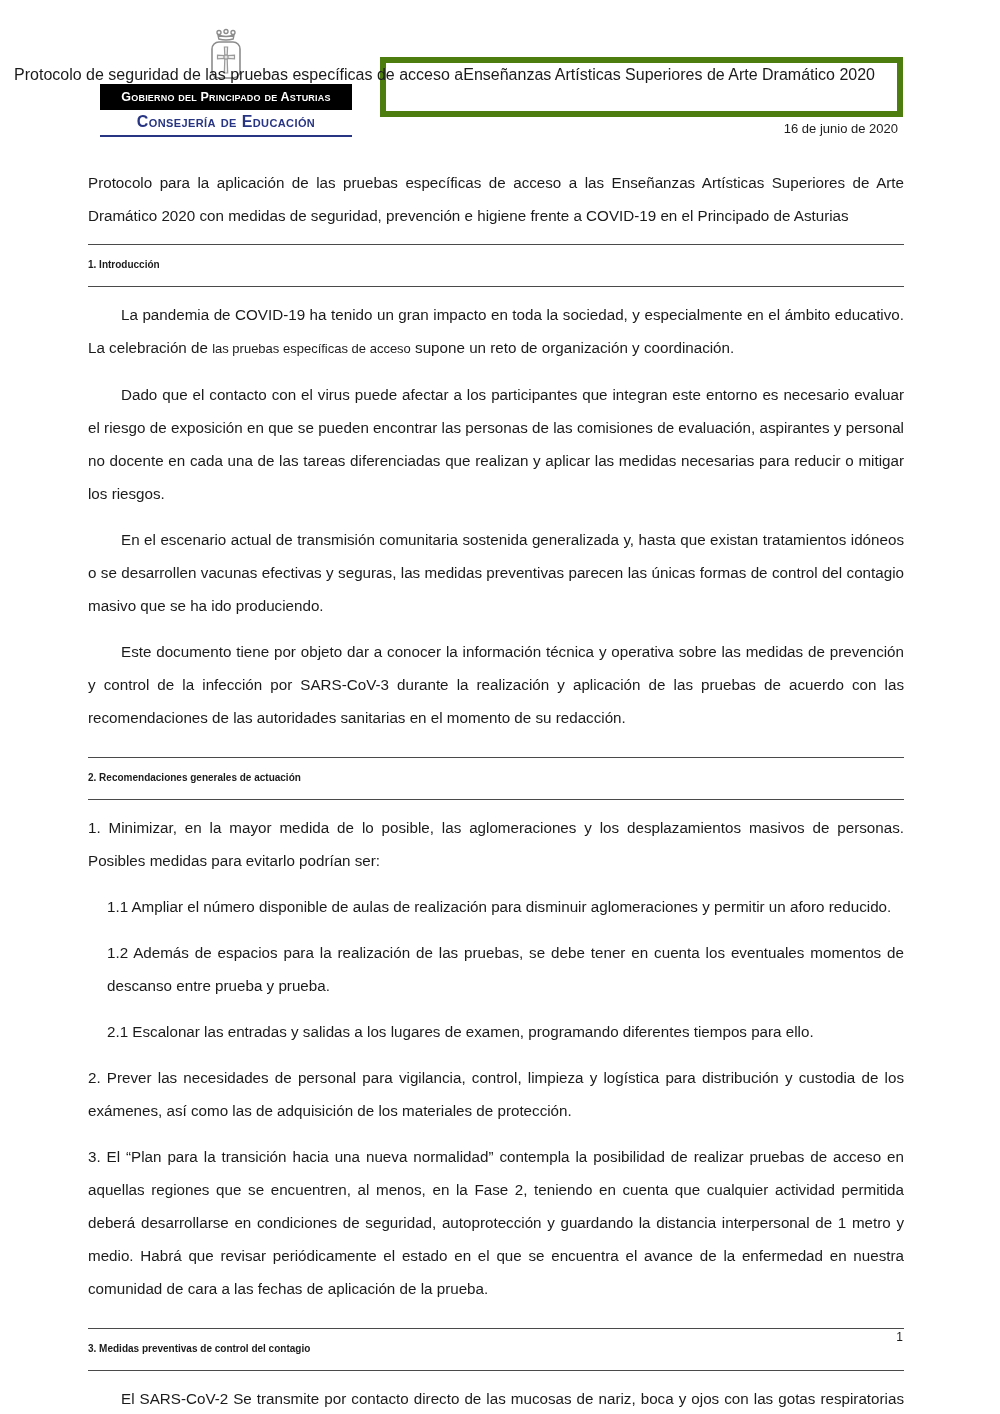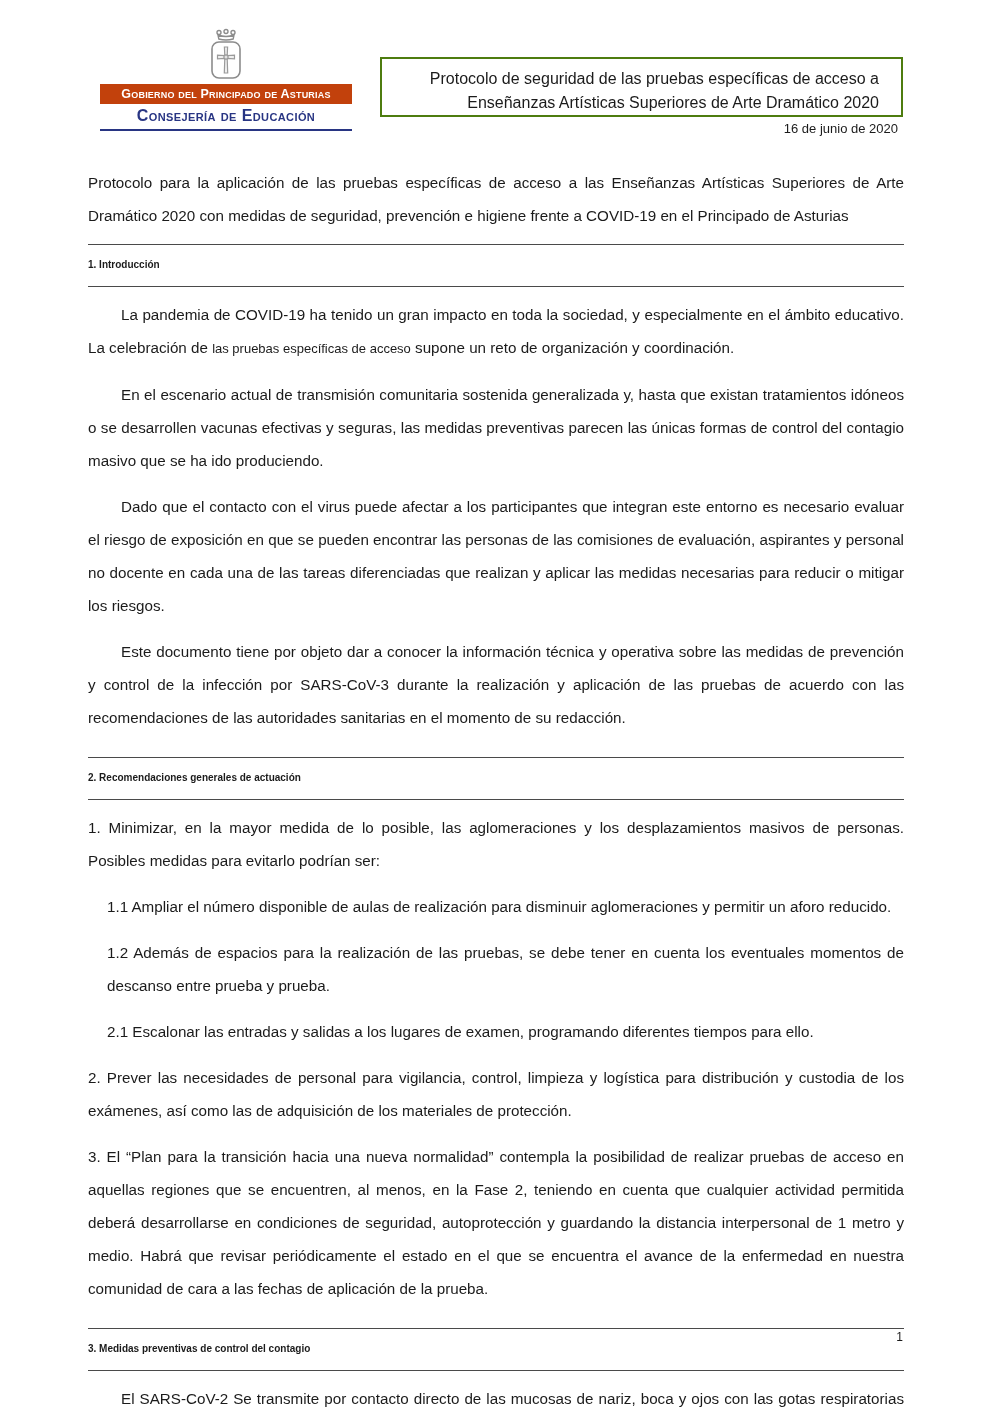--- a/index.html
+++ b/index.html
@@ -9,35 +9,35 @@
     margin:0 auto;
     background:#ffffff;
     font-family:"Liberation Sans",sans-serif;
     color:#1b1b1b;
     overflow:hidden;
   }
   
   .logo-block{position:absolute;left:100px;top:28px;width:252px;}
   .emblem{display:block;margin:0 auto 2px auto;width:44px;height:54px;}
   .gov-bar{
-    background:#c2410c;color:#ffffff;
-    height:20px;display:flex;align-items:center;justify-content:center;
+    background:#000000;color:#ffffff;
+    height:26px;display:flex;align-items:center;justify-content:center;
     font-variant:small-caps;font-size:12.5px;font-weight:600;
     letter-spacing:.2px;white-space:nowrap;
   }
   .consejeria{
     margin-top:3px;text-align:center;color:#283583;
     font-variant:small-caps;font-size:16px;font-weight:600;letter-spacing:.4px;
   }
   .logo-rule{margin-top:4px;border-top:2px solid #283583;height:0;}
   
   .title-box{
     position:absolute;left:380px;top:57px;width:523px;height:60px;
-    border:2px solid #4d7c0f;box-sizing:border-box;
-    display:flex;flex-direction:column;justify-content:flex-end;
+    border:6px solid #4d7c0f;box-sizing:border-box;
+    display:flex;flex-direction:row;justify-content:flex-end;
     text-align:right;padding-right:22px;padding-left:6px;
     font-size:16px;line-height:24px;color:#1b1b1b;
   }
   .title-box div{white-space:nowrap;}
   .doc-date{
     position:absolute;top:121px;right:102px;
     font-size:13px;color:#1b1b1b;
   }
   
   .content{
@@ -93,22 +93,22 @@
     <div>Enseñanzas Artísticas Superiores de Arte Dramático 2020</div>
   </div>
   <div class="doc-date">16 de junio de 2020</div>
 
   <main class="content">
 
     <p class="lead">Protocolo para la aplicación de las pruebas específicas de acceso a las Enseñanzas Artísticas Superiores de Arte Dramático 2020 con medidas de seguridad, prevención e higiene frente a COVID-19 en el Principado de Asturias</p>
 
     <h2 class="first">1. Introducción</h2>
     <p class="indent"><span>La pandemia de COVID-19 ha tenido un gran impacto en toda la sociedad, y especialmente en el ámbito educativo. La celebración de </span><span class="alt-font">las pruebas específicas de acceso</span><span> supone un reto de organización y coordinación.</span></p>
+    <p class="indent">Dado que el contacto con el virus puede afectar a los participantes que integran este entorno es necesario evaluar el riesgo de exposición en que se pueden encontrar las personas de las comisiones de evaluación, aspirantes y personal no docente en cada una de las tareas diferenciadas que realizan y aplicar las medidas necesarias para reducir o mitigar los riesgos.</p>
     <p class="indent">En el escenario actual de transmisión comunitaria sostenida generalizada y, hasta que existan tratamientos idóneos o se desarrollen vacunas efectivas y seguras, las medidas preventivas parecen las únicas formas de control del contagio masivo que se ha ido produciendo.</p>
-    <p class="indent">Dado que el contacto con el virus puede afectar a los participantes que integran este entorno es necesario evaluar el riesgo de exposición en que se pueden encontrar las personas de las comisiones de evaluación, aspirantes y personal no docente en cada una de las tareas diferenciadas que realizan y aplicar las medidas necesarias para reducir o mitigar los riesgos.</p>
     <p class="indent">Este documento tiene por objeto dar a conocer la información técnica y operativa sobre las medidas de prevención y control de la infección por SARS-CoV-3 durante la realización y aplicación de las pruebas de acuerdo con las recomendaciones de las autoridades sanitarias en el momento de su redacción.</p>
 
     <h2>2. Recomendaciones generales de actuación</h2>
     <p>1. Minimizar, en la mayor medida de lo posible, las aglomeraciones y los desplazamientos masivos de personas. Posibles medidas para evitarlo podrían ser:</p>
     <p class="subitem">1.1 Ampliar el número disponible de aulas de realización para disminuir aglomeraciones y permitir un aforo reducido.</p>
     <p class="subitem">1.2 Además de espacios para la realización de las pruebas, se debe tener en cuenta los eventuales momentos de descanso entre prueba y prueba.</p>
     <p class="subitem">2.1 Escalonar las entradas y salidas a los lugares de examen, programando diferentes tiempos para ello.</p>
     <p>2. Prever las necesidades de personal para vigilancia, control, limpieza y logística para distribución y custodia de los exámenes, así como las de adquisición de los materiales de protección.</p>
     <p>3. El “Plan para la transición hacia una nueva normalidad” contempla la posibilidad de realizar pruebas de acceso en aquellas regiones que se encuentren, al menos, en la Fase 2, teniendo en cuenta que cualquier actividad permitida deberá desarrollarse en condiciones de seguridad, autoprotección y guardando la distancia interpersonal de 1 metro y medio. Habrá que revisar periódicamente el estado en el que se encuentra el avance de la enfermedad en nuestra comunidad de cara a las fechas de aplicación de la prueba.</p>
 

